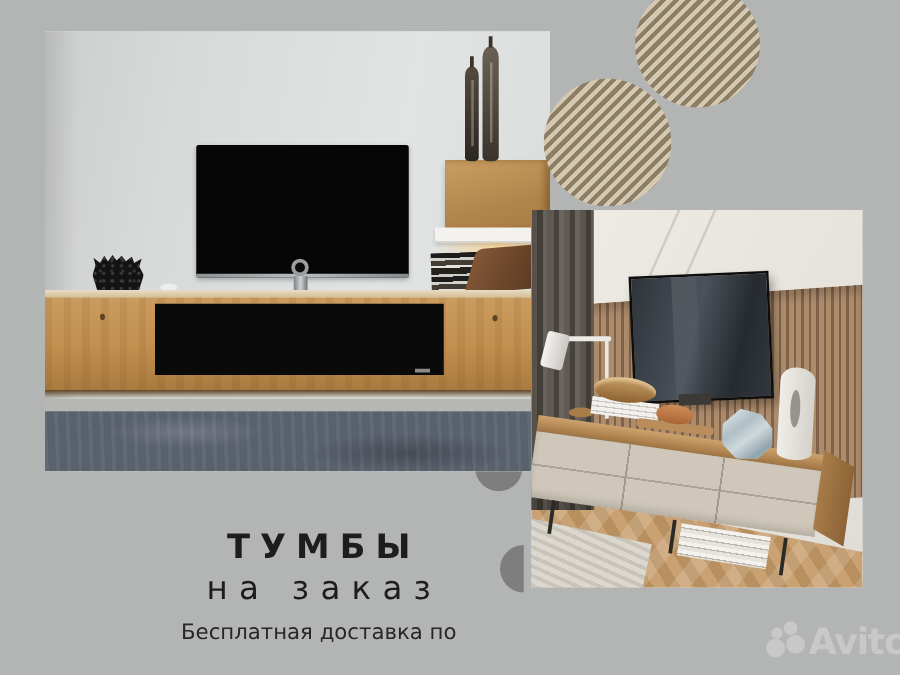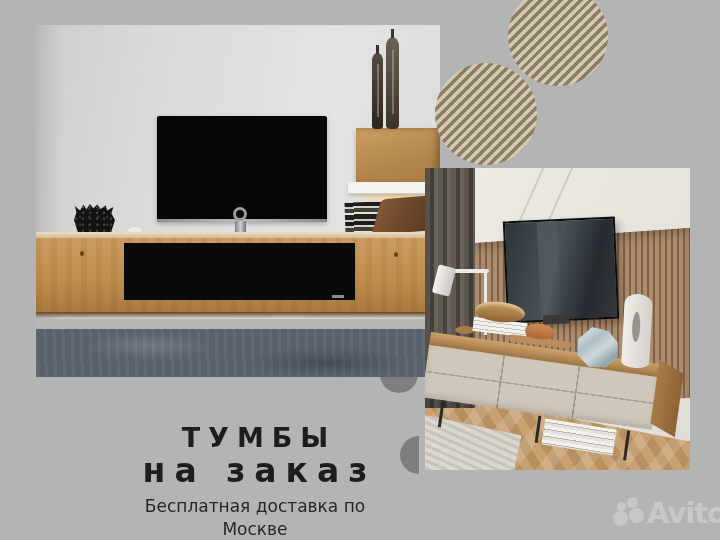--- a/index.html
+++ b/index.html
@@ -122,21 +122,21 @@
     clip-path:polygon(30% 0,70% 5%,95% 30%,100% 65%,75% 95%,35% 100%,5% 75%,0 35%);}
   .rp-vase{left:198px;top:126px;width:28px;height:74px;transform:rotate(3deg);
     background:linear-gradient(90deg,#f0eee9,#d4d1ca);border-radius:45% 55% 48% 52%/14% 14% 8% 8%;}
   .rp-vase:after{content:"";position:absolute;left:9px;top:18px;width:8px;height:30px;border-radius:50%;background:#97948d;}
   .rp-mags{left:118px;top:256px;width:72px;height:26px;transform:rotate(9deg);
     background:repeating-linear-gradient(180deg,#f4f2ee 0 3px,#b9b6b0 3px 4px,#e6e3dd 4px 7px);}
 
   
   .headline{left:70px;top:382px;width:370px;text-align:center;color:#1d1d1b;z-index:5;}
   .headline-title{font-size:27px;font-weight:bold;letter-spacing:8px;padding-left:8px;line-height:34px;margin-top:39px;}
-  .headline-subtitle{font-size:33px;font-weight:bold;letter-spacing:9px;padding-left:9px;line-height:32px;}
+  .headline-subtitle{font-size:26px;font-weight:normal;letter-spacing:9px;padding-left:9px;line-height:32px;}
   .headline-note{margin-top:8px;font-size:17px;line-height:23px;color:#272726;}
 
   
   .watermark{left:610px;top:494px;width:110px;height:38px;z-index:5;}
   .av-dot{position:absolute;border-radius:50%;background:#c7c8c7;}
   .av-dot1{left:7px;top:8px;width:9px;height:9px;}
   .av-dot2{left:17px;top:3px;width:11px;height:11px;}
   .av-dot3{left:3px;top:17px;width:15px;height:15px;}
   .av-dot4{left:19px;top:14px;width:15px;height:15px;}
   .av-text{position:absolute;left:37px;top:2px;font-size:29px;font-weight:bold;color:#c7c8c7;letter-spacing:-1px;}
@@ -208,21 +208,20 @@
     <div class="abs rp-glass"></div>
     <div class="abs rp-vase"></div>
     <div class="abs rp-mags"></div>
   </div>
 
   <div class="abs headline">
     <div class="headline-title">ТУМБЫ</div>
     <div class="headline-subtitle">на заказ</div>
     <div class="headline-note">
       <div>Бесплатная доставка по</div>
-      <div>Москве</div>
     </div>
   </div>
 
   <div class="abs watermark">
     <span class="av-dot av-dot1"></span>
     <span class="av-dot av-dot2"></span>
     <span class="av-dot av-dot3"></span>
     <span class="av-dot av-dot4"></span>
     <span class="av-text">Avito</span>
   </div>

